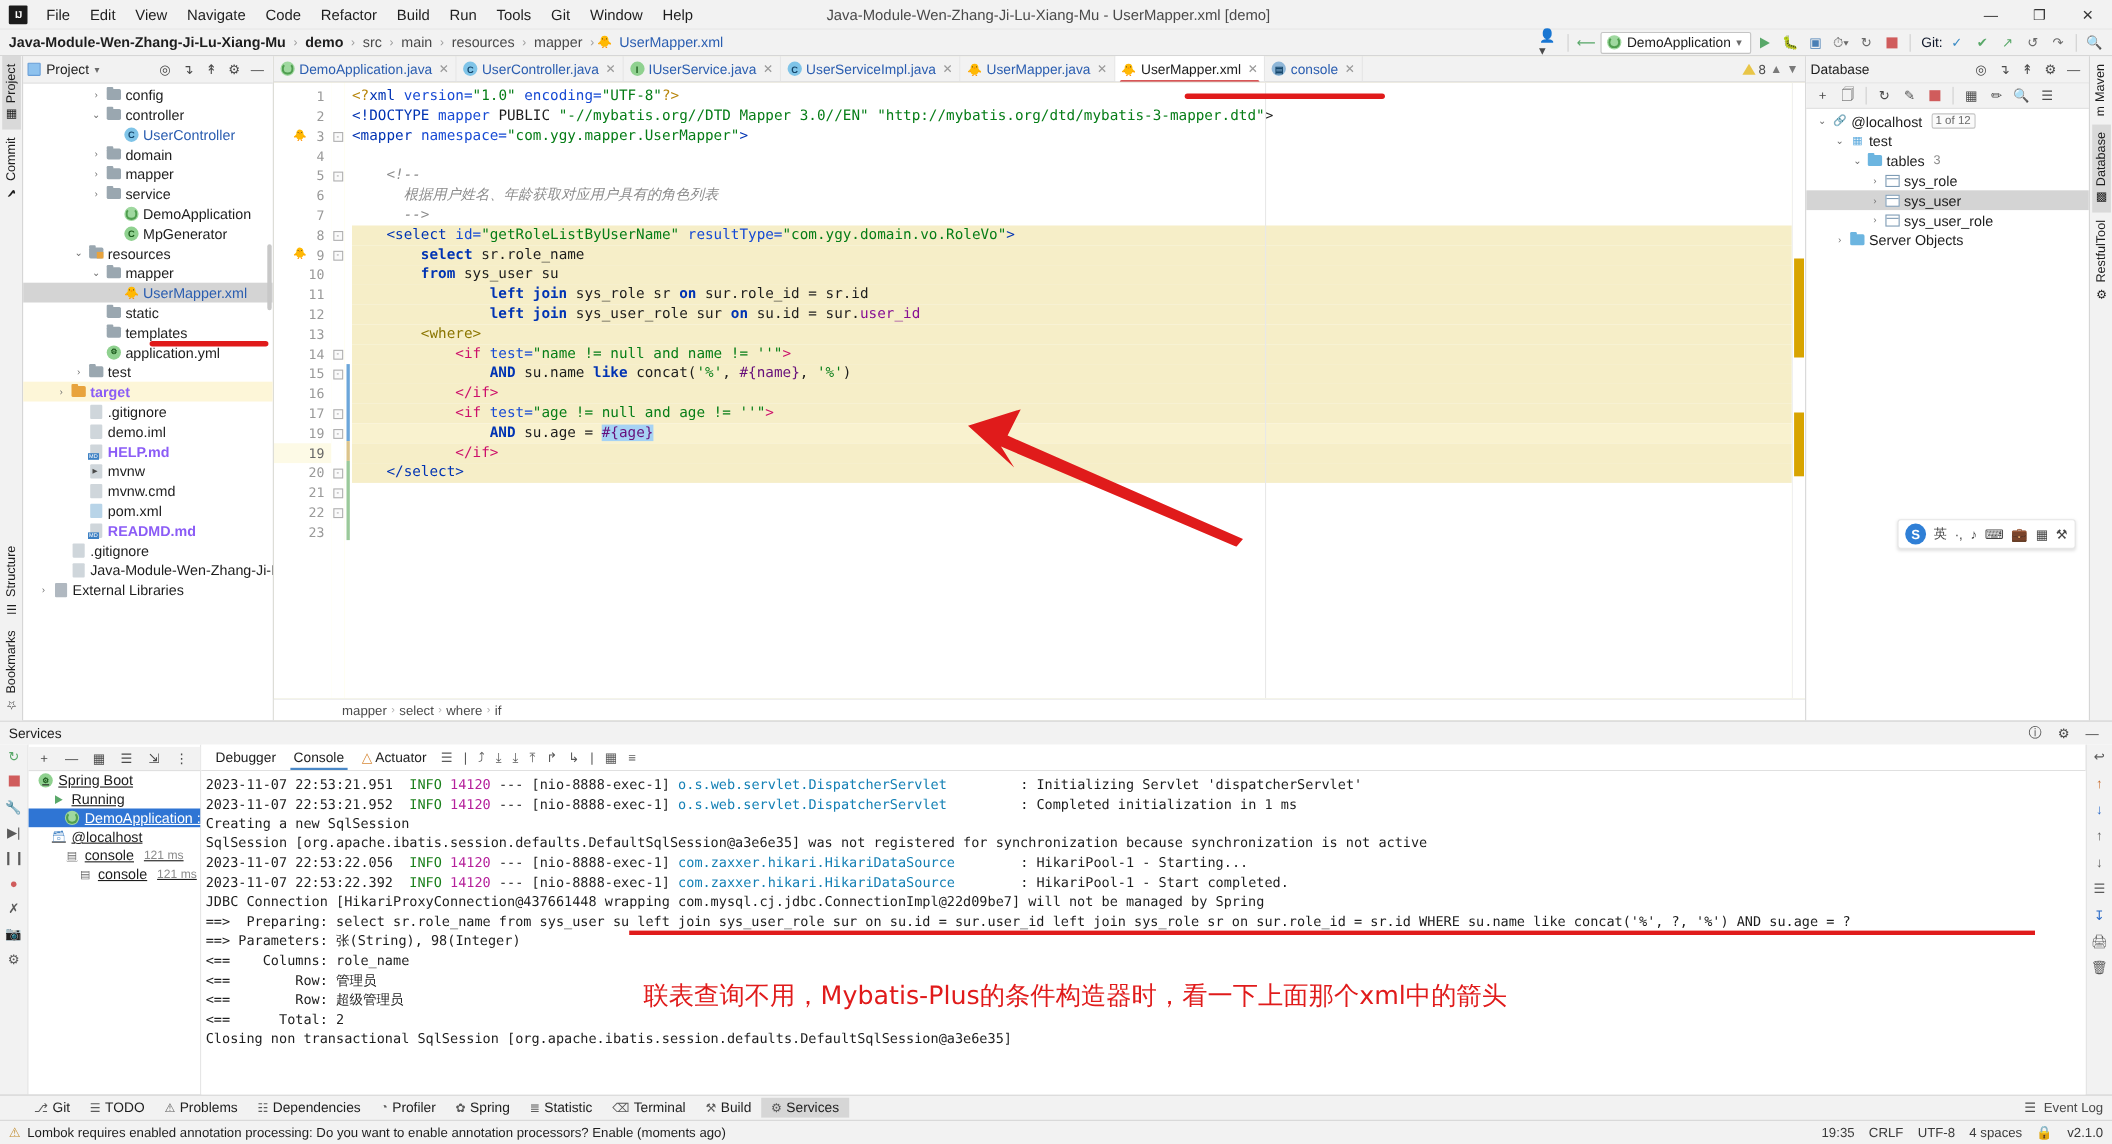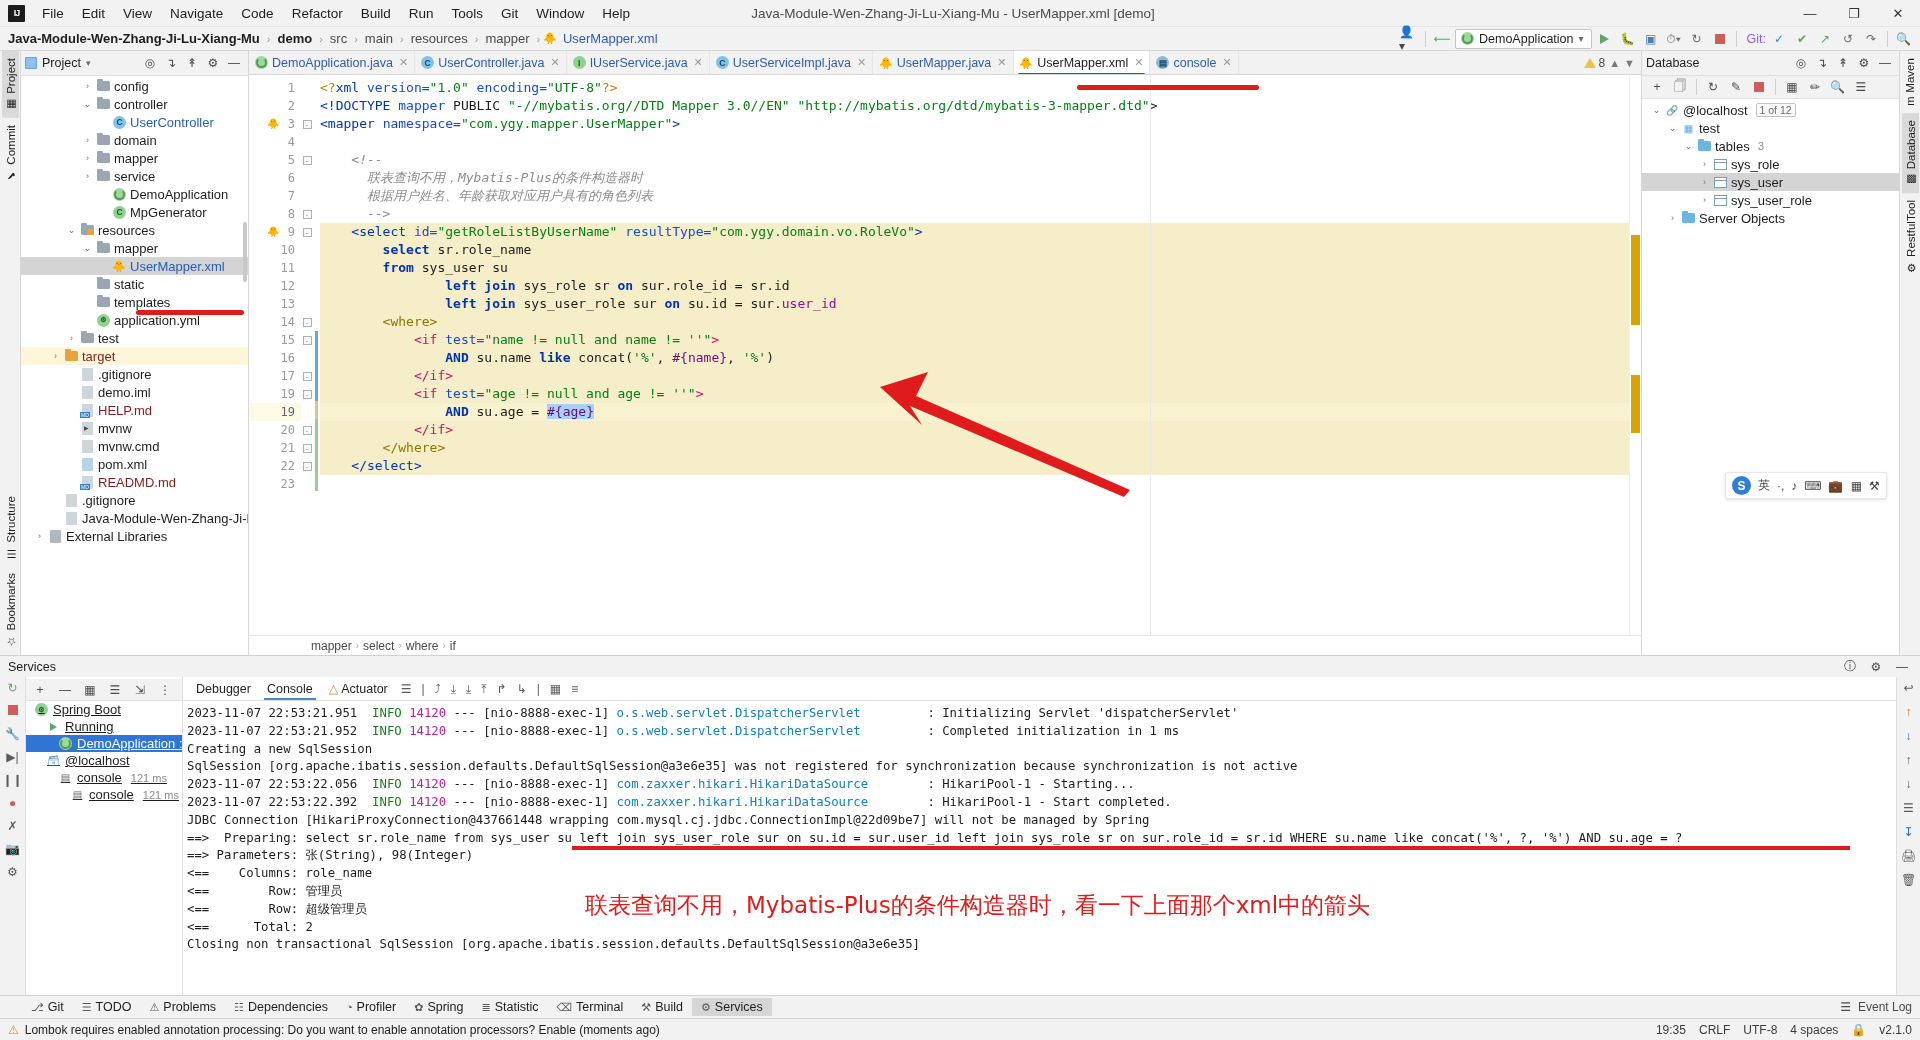--- a/index.html
+++ b/index.html
@@ -57,21 +57,21 @@
   .runcfg {
     display: flex; align-items: center; gap: 5px; border: 1px solid #c4c4c4; background: #fff;
     height: 20px; padding: 0 7px 0 5px; border-radius: 2px; font-size: 12.5px; color: #1d1d1d;
   }
   .sep-v { width: 1px; height: 16px; background: #cfcfcf; margin: 0 3px; }
   .play-tri {
     width: 0; height: 0; border-left: 9px solid #59a869;
     border-top: 5.5px solid transparent; border-bottom: 5.5px solid transparent;
   }
   .sq-stop { width: 10px; height: 10px; background: #d05c5c; }
-  .git-label { font-size: 12.5px; color: #8b5cf6; margin-left: 4px; }
+  .git-label { font-size: 12.5px; color: #0f172a; margin-left: 4px; }
 
   
   .body { flex: 1; display: flex; min-height: 0; }
 
   
   .lstrip {
     width: 21px; background: #f2f2f2; border-right: 1px solid #d6d6d6;
     display: flex; flex-direction: column; align-items: center; flex: none; position: relative;
   }
   .vtab {
@@ -113,21 +113,21 @@
   .cls-badge {
     width: 13px; height: 13px; border-radius: 50%; background: #7fc4e8; color: #15466b;
     font-size: 8.5px; font-weight: bold; display: flex; align-items: center; justify-content: center;
   }
   .cls-badge.green { background: #8fd18f; color: #1b5a1b; }
   .cls-badge.spring { background: #9fd89f; position: relative; color: transparent; }
   .cls-badge.spring::after { content:""; position:absolute; width:7px;height:7px;border:2px solid #4f9e4f;border-radius:50%;border-top-color:transparent; }
   .bird { font-size: 11px; }
   .tlabel { font-size: 13px; color: #1d1d1d; }
   .tlabel.blue { color: #2a5db0; }
-  .tlabel.orange { color: #7f1d1d; }
+  .tlabel.orange { color: #8b5cf6; font-weight: bold; }
   .file-gen { width: 11px; height: 13px; background: #cfd6db; border-radius: 1px; position: relative; }
   .file-gen.md::after { content:"MD"; position:absolute; bottom:-1px; left:-2px; font-size:5px; background:#3c80c4; color:#fff; padding:0 1px; }
   .file-gen.xml { background:#b8d4e8; }
   .file-gen.play::after { content:"▶"; position:absolute; top:2px; left:2px; font-size:6px; color:#4a4a4a; }
 
   
   .editor-area { flex: 1; display: flex; flex-direction: column; min-width: 0; background: #fef9c3; }
   .tabs {
     height: 24px; background: #f2f2f2; display: flex; align-items: stretch;
     border-bottom: 1px solid #d6d6d6; flex: none; overflow: hidden;
@@ -755,36 +755,34 @@
           <div style="position:absolute;left:2px;top:326px;width:3px;height:18px;background:#dcc48a;"></div>
           <div style="position:absolute;left:2px;top:344px;width:3px;height:72px;background:#9ac99a;"></div>
         </div>
         <div class="code" id="code">
           <div class="rmargin" style="left:830px;"></div>
         <div class="cl"><span class="k-pi">&lt;?</span><span class="k-tag">xml</span><span class="k-attr"> version=</span><span class="k-str">"1.0"</span><span class="k-attr"> encoding=</span><span class="k-str">"UTF-8"</span><span class="k-pi">?&gt;</span></div>
             <div class="cl"><span class="k-doctype">&lt;!DOCTYPE </span><span class="k-attr">mapper</span><span class="k-plain"> PUBLIC </span><span class="k-str">"-//mybatis.org//DTD Mapper 3.0//EN"</span><span class="k-plain"> </span><span class="k-str">"http://mybatis.org/dtd/mybatis-3-mapper.dtd"</span><span class="k-plain">&gt;</span></div>
             <div class="cl"><span class="k-tag">&lt;mapper </span><span class="k-attr">namespace=</span><span class="k-str">"com.ygy.mapper.UserMapper"</span><span class="k-tag">&gt;</span></div>
             <div class="cl">&nbsp;</div>
             <div class="cl"><span class="k-com">    &lt;!--</span></div>
-            <div class="cl"><span class="k-com">      联表查询不用，Mybatis-Plus的条件构造器时</span></div>
             <div class="cl"><span class="k-com">      根据用户姓名、年龄获取对应用户具有的角色列表</span></div>
             <div class="cl"><span class="k-com">      --&gt;</span></div>
             <div class="cl hl"><span class="k-tag">    &lt;select </span><span class="k-attr">id=</span><span class="k-str">"getRoleListByUserName"</span><span class="k-attr"> resultType=</span><span class="k-str">"com.ygy.domain.vo.RoleVo"</span><span class="k-tag">&gt;</span></div>
             <div class="cl hl"><span class="k-sql">        select </span><span class="k-plain">sr.role_name</span></div>
             <div class="cl hl"><span class="k-sql">        from </span><span class="k-plain">sys_user su</span></div>
             <div class="cl hl"><span class="k-sql">                left join </span><span class="k-plain">sys_role sr </span><span class="k-sql">on </span><span class="k-plain">sur.role_id = sr.id</span></div>
             <div class="cl hl"><span class="k-sql">                left join </span><span class="k-plain">sys_user_role sur </span><span class="k-sql">on </span><span class="k-plain">su.id = sur.</span><span class="k-ident">user_id</span></div>
             <div class="cl hl"><span class="k-where">        &lt;where&gt;</span></div>
             <div class="cl hl"><span class="k-red">            &lt;if </span><span class="k-attr">test=</span><span class="k-green">"name != null and name != ''"</span><span class="k-red">&gt;</span></div>
             <div class="cl hl"><span class="k-sql">                AND </span><span class="k-plain">su.name </span><span class="k-sql">like </span><span class="k-plain">concat(</span><span class="k-green">'%'</span><span class="k-plain">, </span><span class="k-purple">#{name}</span><span class="k-plain">, </span><span class="k-green">'%'</span><span class="k-plain">)</span></div>
             <div class="cl hl"><span class="k-red">            &lt;/if&gt;</span></div>
             <div class="cl hl"><span class="k-red">            &lt;if </span><span class="k-attr">test=</span><span class="k-green">"age != null and age != ''"</span><span class="k-red">&gt;</span></div>
             <div class="cl cur"><span class="k-sql">                AND </span><span class="k-plain">su.age = </span><span class="k-purple sel-hl">#{age}</span></div>
             <div class="cl hl"><span class="k-red">            &lt;/if&gt;</span></div>
-            <div class="cl hl"><span class="k-where">        &lt;/where&gt;</span></div>
             <div class="cl hl"><span class="k-tag">    &lt;/select&gt;</span></div>
             <div class="cl">&nbsp;</div>
           </div>
         <div class="err-stripe">
           <div class="stripe-mark" style="top:160px;height:90px;background:#d8a400;"></div>
           <div class="stripe-mark" style="top:300px;height:58px;background:#d8a400;"></div>
         </div>
       </div>
 
       <div class="breadcrumb-bar" id="bc-bar">

